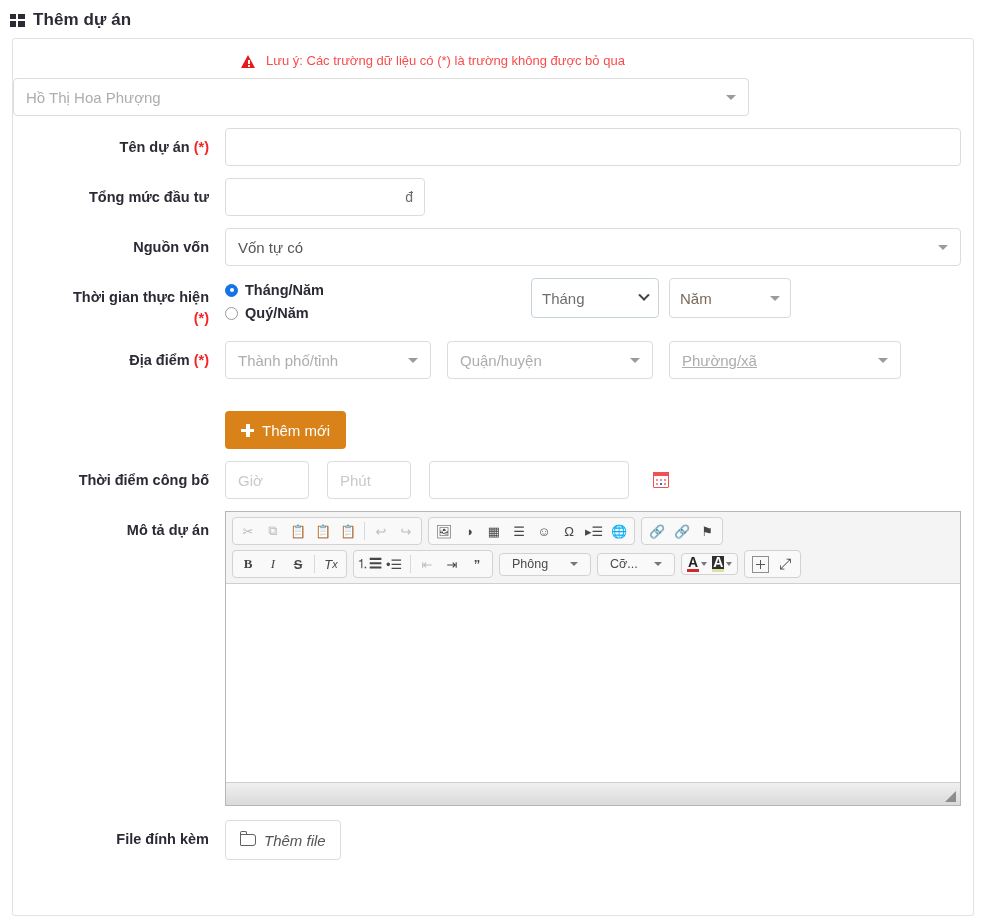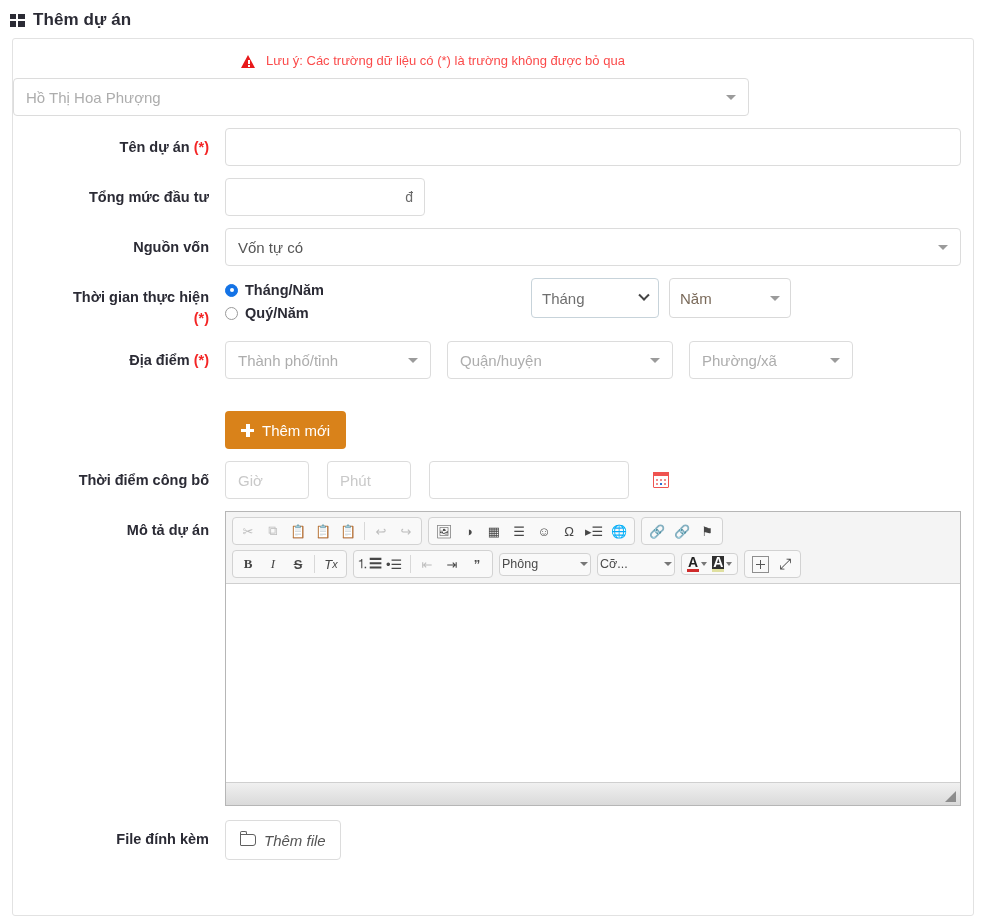--- a/index.html
+++ b/index.html
@@ -149,22 +149,22 @@
   }
   .ysel {
     width: 122px; height: 40px;
     border: 1px solid #d9d9d9; border-radius: 4px; background: #fff;
     display: flex; align-items: center; justify-content: space-between;
     padding: 0 10px; font-size: 15px; color: #7a6a5a; cursor: pointer;
   }
 
   
   .locsel { width: 206px; }
-  .locsel.mid { width: 226px; }
-  .locsel.last { width: 164px; }
+  .locsel.mid { width: 206px; }
+  .locsel.last { width: 232px; text-decoration: underline; }
 
   
   .btn-orange {
     background: #d9821a; color: #fff; border: none; border-radius: 4px;
     height: 38px; padding: 0 16px; font-size: 15px; cursor: pointer;
     display: inline-flex; align-items: center; gap: 8px;
     font-family: "Liberation Sans", sans-serif;
   }
   .plus {
     position: relative; width: 13px; height: 13px; flex: 0 0 auto; display:inline-block;
@@ -212,21 +212,21 @@
   .tb-btn {
     width: 24px; height: 22px; display: flex; align-items: center; justify-content: center;
     color: #474747; font-size: 13px; cursor: pointer; border-radius: 3px;
     font-family: "Liberation Sans", sans-serif;
   }
   .tb-btn.dim { color: #bdbdbd; }
   .tb-sep { width: 1px; height: 18px; background: #d8d8d8; margin: 0 3px; }
   .tb-combo {
     display: flex; align-items: center; justify-content: space-between;
     height: 23px; border: 1px solid #d2d2d2; border-radius: 4px; background: #f9f9f9;
-    padding: 0 2px; font-size: 12.5px; color: #4a4a4a; cursor: pointer;
+    padding: 0 12px; font-size: 12.5px; color: #4a4a4a; cursor: pointer;
   }
   .tb-combo .caret {
     width: 0; height: 0; margin-left: 10px;
     border-left: 4px solid transparent; border-right: 4px solid transparent;
     border-top: 4px solid #777;
   }
   .combo-font { width: 92px; }
   .combo-size { width: 78px; }
 
   .color-btn { display: flex; align-items: center; gap: 2px; padding: 0 2px; cursor: pointer;}

